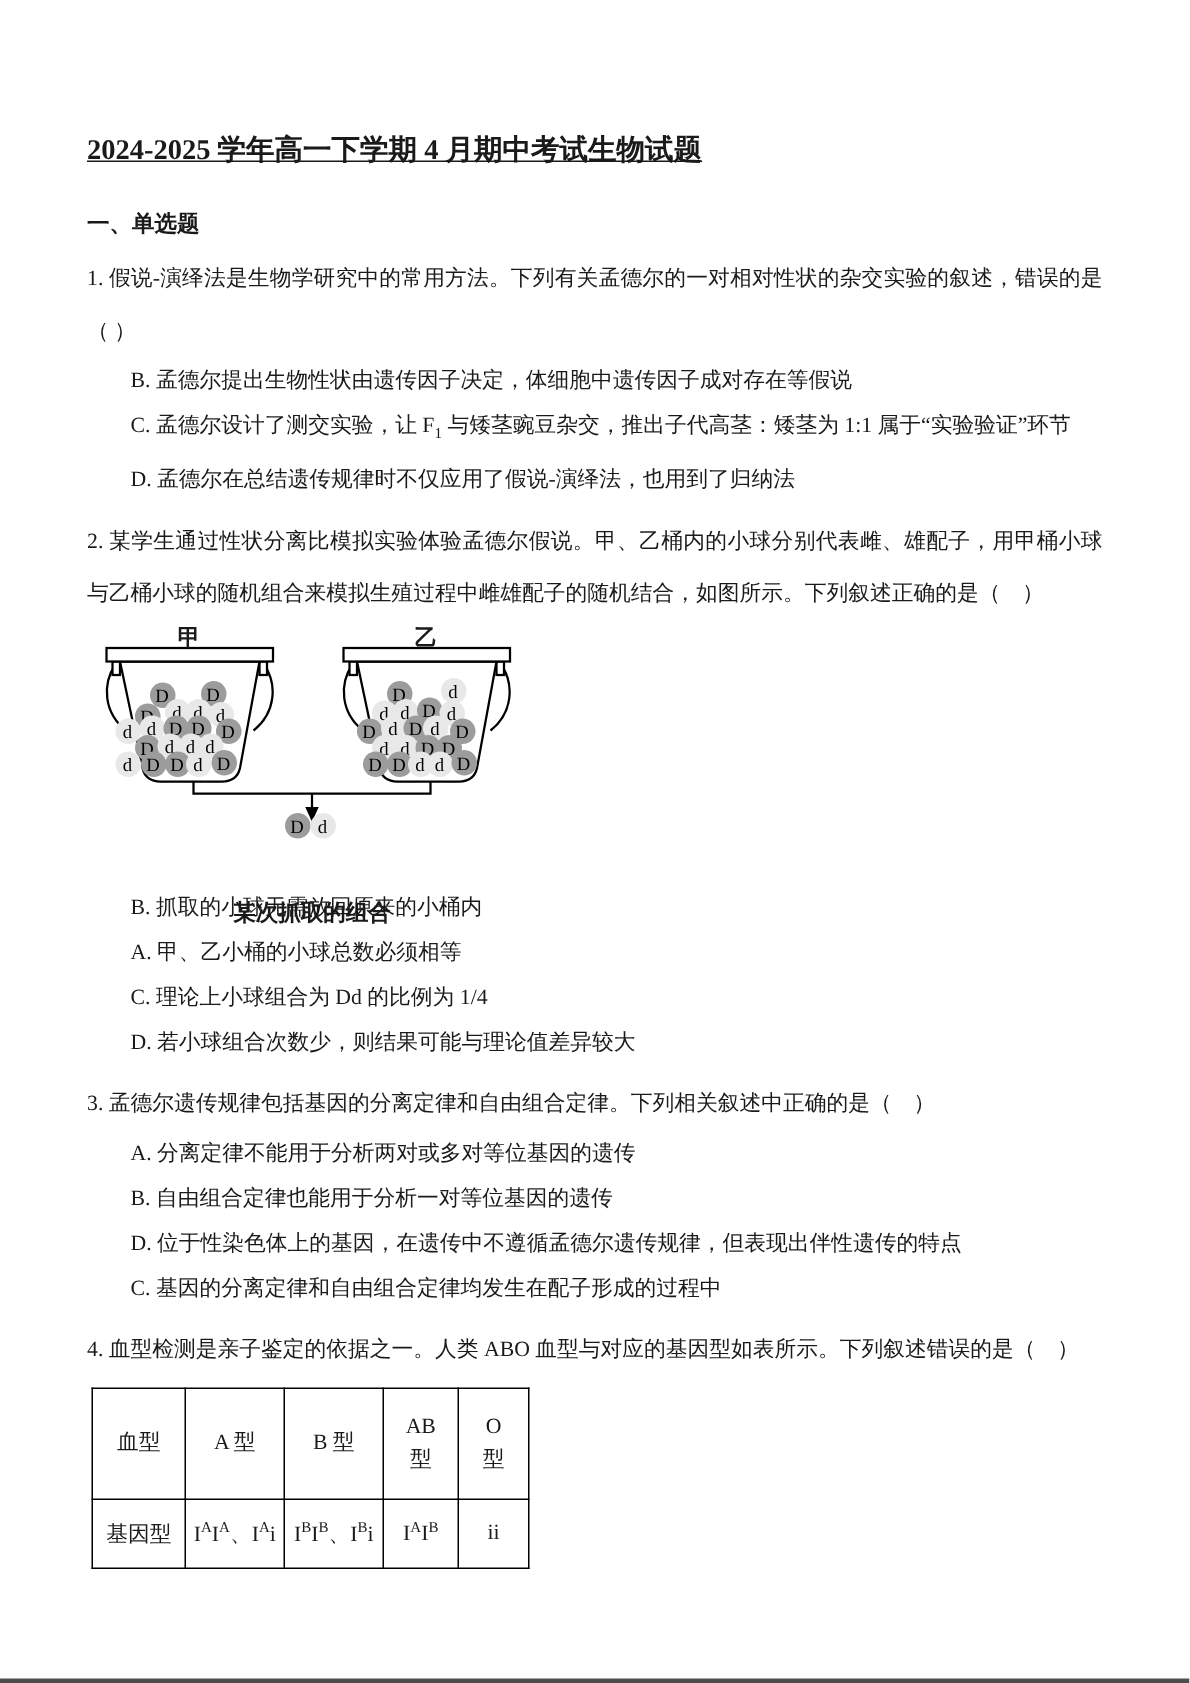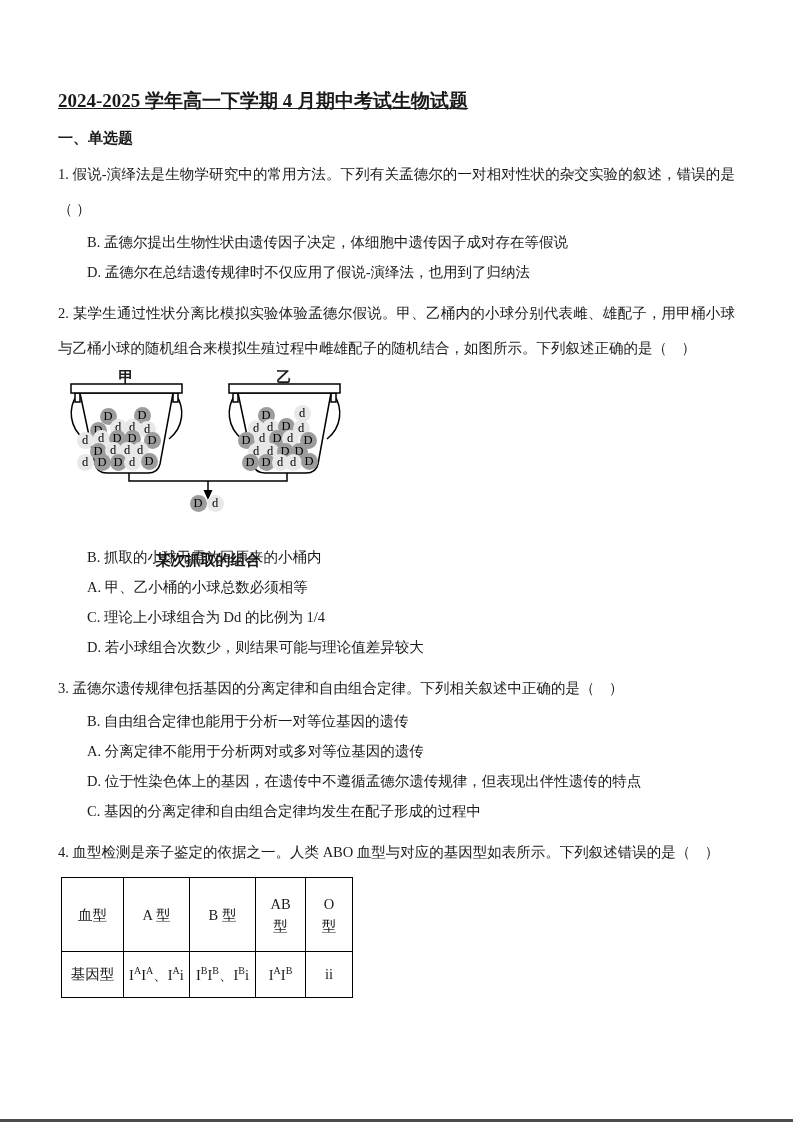--- a/index.html
+++ b/index.html
@@ -17,21 +17,21 @@
   }
   .title {
     text-align:left;
     font-size:19px;
     font-weight:bold;
     line-height:26px;
     font-family:"Liberation Serif","DejaVu Serif",serif;
     text-decoration:underline;
   }
   .section {
-    margin-top:14px;
+    margin-top:26px;
     font-family:"Liberation Sans","DejaVu Sans",sans-serif;
     font-weight:bold;
     font-size:15px;
     line-height:20px;
   }
   .question { margin-top:9px; }
   .stem { line-height:35px; text-align:justify; }
   .option { line-height:30px; padding-left:29px; }
   sub, sup { font-size:10px; }
 
@@ -86,20 +86,21 @@
 
 <div class="page">
 
   <h1 class="title">2024-2025 学年高一下学期 4 月期中考试生物试题</h1>
 
   <div class="section">一、单选题</div>
 
   <div class="question">
     <p class="stem">1. 假说-演绎法是生物学研究中的常用方法。下列有关孟德尔的一对相对性状的杂交实验的叙述，错误的是（    ）</p>
     <div class="option">B. 孟德尔提出生物性状由遗传因子决定，体细胞中遗传因子成对存在等假说</div>
+    <div class="option">C. 孟德尔设计了测交实验，让 F<sub>1</sub> 与矮茎豌豆杂交，推出子代高茎：矮茎为 1:1 属于“实验验证”环节</div>
     <div class="option">D. 孟德尔在总结遗传规律时不仅应用了假说-演绎法，也用到了归纳法</div>
   </div>
 
   <div class="question">
     <p class="stem">2. 某学生通过性状分离比模拟实验体验孟德尔假说。甲、乙桶内的小球分别代表雌、雄配子，用甲桶小球与乙桶小球的随机组合来模拟生殖过程中雌雄配子的随机结合，如图所示。下列叙述正确的是（　）</p>
 
     <div class="figure">
       <svg width="330" height="170" viewBox="0 0 330 170">
         <g fill="#fff" stroke="#000" stroke-width="1.5">
 
@@ -181,22 +182,22 @@
     </div>
 
     <div class="option">B. 抓取的小球无需放回原来的小桶内</div>
     <div class="option">A. 甲、乙小桶的小球总数必须相等</div>
     <div class="option">C. 理论上小球组合为 Dd 的比例为 1/4</div>
     <div class="option">D. 若小球组合次数少，则结果可能与理论值差异较大</div>
   </div>
 
   <div class="question">
     <p class="stem">3. 孟德尔遗传规律包括基因的分离定律和自由组合定律。下列相关叙述中正确的是（　）</p>
+    <div class="option">A. 分离定律不能用于分析两对或多对等位基因的遗传</div>
     <div class="option">B. 自由组合定律也能用于分析一对等位基因的遗传</div>
-    <div class="option">A. 分离定律不能用于分析两对或多对等位基因的遗传</div>
     <div class="option">D. 位于性染色体上的基因，在遗传中不遵循孟德尔遗传规律，但表现出伴性遗传的特点</div>
     <div class="option">C. 基因的分离定律和自由组合定律均发生在配子形成的过程中</div>
   </div>
 
   <div class="question">
     <p class="stem">4. 血型检测是亲子鉴定的依据之一。人类 ABO 血型与对应的基因型如表所示。下列叙述错误的是（　）</p>
 
     <table class="blood-table">
       <tbody>
           <tr class="hdr">

